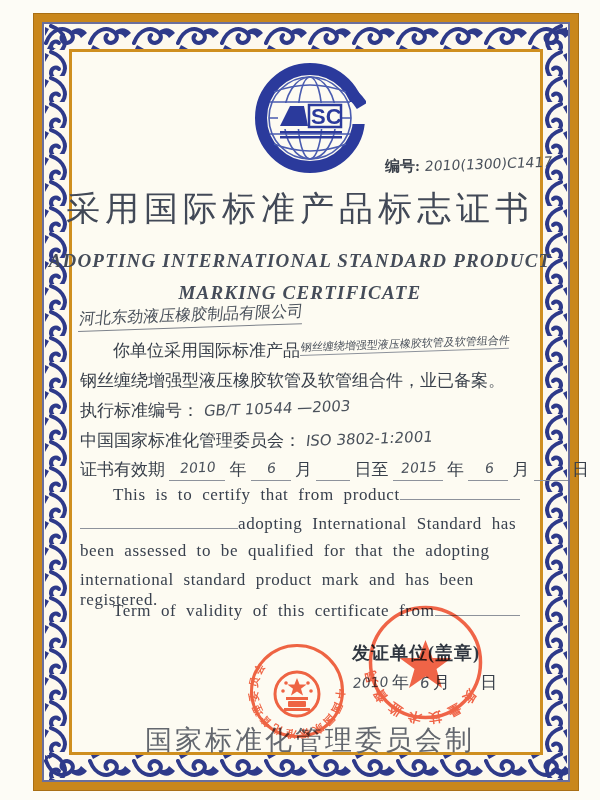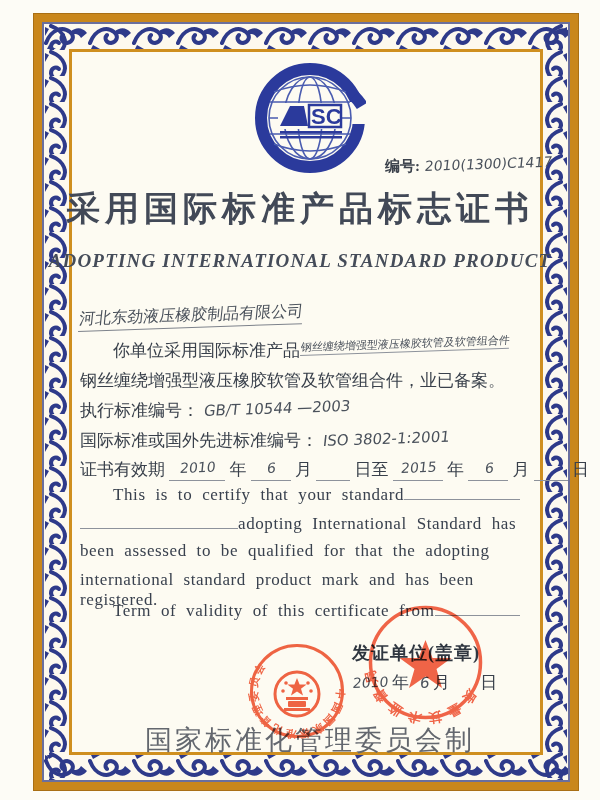--- a/index.html
+++ b/index.html
@@ -23,21 +23,21 @@
   .band .b-left{left:0;top:0;width:26px;height:100%;}
   .band .b-right{right:0;top:0;width:26px;height:100%;transform:scaleX(-1);}
   .inner-line{
     position:absolute;inset:27px;border:3px solid #cf8f1f;background:#fdfbf2;
   }
   
   .content{position:absolute;inset:0;}
   .abs{position:absolute;}
   .center{left:0;right:0;text-align:center;}
   .title-cn{
-    font-size:34px;font-weight:700;letter-spacing:5px;color:#424957;
+    font-size:34px;font-weight:400;letter-spacing:5px;color:#424957;
   }
   .title-en{
     font-size:19px;font-weight:700;letter-spacing:1.2px;color:#454c59;font-style:italic;
   }
   .cn{font-size:17px;color:#39404b;}
   .en{font-size:17px;color:#39414e;word-spacing:5px;letter-spacing:.6px;}
   .hand{
     font-family:"DejaVu Sans",sans-serif;
     color:#4a515b;
     transform:rotate(-2deg) skewX(-8deg);
@@ -136,58 +136,59 @@
     <rect x="26" y="74" width="62" height="2.5" fill="#2b3a9c"></rect>
   </svg>
 
   <div class="abs" style="left:385px;top:157px;white-space:nowrap">
     <span class="num-label">编号:</span>
     <span class="hand" style="font-size:14px">2010(1300)C1417</span>
   </div>
 
   <div class="abs center title-cn" style="top:186px">采用国际标准产品标志证书</div>
   <div class="abs center title-en" style="top:250px">ADOPTING  INTERNATIONAL  STANDARD PRODUCT</div>
+  <div class="abs center title-en" style="top:282px">MARKING  CERTIFICATE</div>
 
   <div class="abs" style="left:78px;top:309px">
     <span class="hand company">河北东劲液压橡胶制品有限公司</span>
   </div>
 
   <div class="abs cn" style="left:113px;top:339px;white-space:nowrap">
     <span>你单位采用国际标准产品</span><span class="hand product-hand" style="max-width:232px">钢丝缠绕增强型液压橡胶软管及软管组合件</span>
   </div>
   <div class="abs cn" style="left:80px;top:369px">钢丝缠绕增强型液压橡胶软管及软管组合件，业已备案。</div>
 
   <div class="abs cn" style="left:80px;top:399px;white-space:nowrap">
     <span>执行标准编号：</span>
     <span class="hand" style="font-size:15px">GB/T 10544 —2003</span>
   </div>
 
   <div class="abs cn" style="left:80px;top:429px;white-space:nowrap">
-    <span>国际标准或国外先进标准编号：</span>
+    <span>中国国家标准化管理委员会：</span>
     <span class="hand" style="font-size:15px">ISO 3802-1:2001</span>
   </div>
 
   <div class="abs cn" style="left:80px;top:458px;white-space:nowrap">
     <span>证书有效期</span>
     <span class="slot" style="width:56px"><span class="hand" style="font-size:14px">2010</span></span>
     <span>年</span>
     <span class="slot" style="width:40px"><span class="hand" style="font-size:14px">6</span></span>
     <span>月</span>
     <span class="slot" style="width:34px"></span>
     <span>日至</span>
     <span class="slot" style="width:50px"><span class="hand" style="font-size:14px">2015</span></span>
     <span>年</span>
     <span class="slot" style="width:40px"><span class="hand" style="font-size:14px">6</span></span>
     <span>月</span>
     <span class="slot" style="width:34px"></span>
     <span>日</span>
   </div>
 
   <div class="abs en row" style="left:113px;top:483px;width:407px">
-    <span>This is to certify that your standard</span>
+    <span>This is to certify that from product</span>
     <span class="fill"></span>
   </div>
   <div class="abs en row" style="left:80px;top:512px;width:440px">
     <span class="u-line" style="width:158px"></span>
     <span>adopting International Standard has</span>
   </div>
   <div class="abs en" style="left:80px;top:541px;width:440px;text-align:justify">been assessed to be qualified for that the adopting</div>
   <div class="abs en" style="left:80px;top:570px;width:440px">international standard product mark and has been registered.</div>
 
   <div class="abs en row" style="left:113px;top:599px;width:407px">

